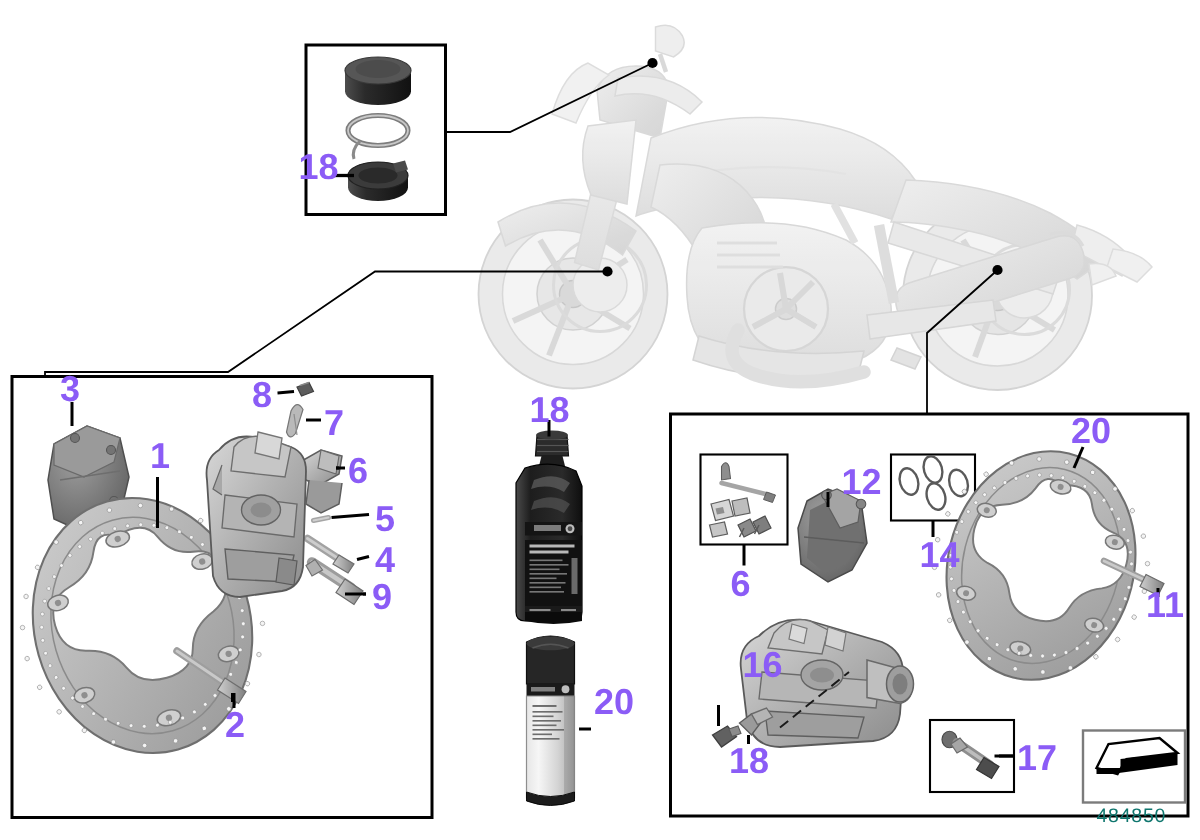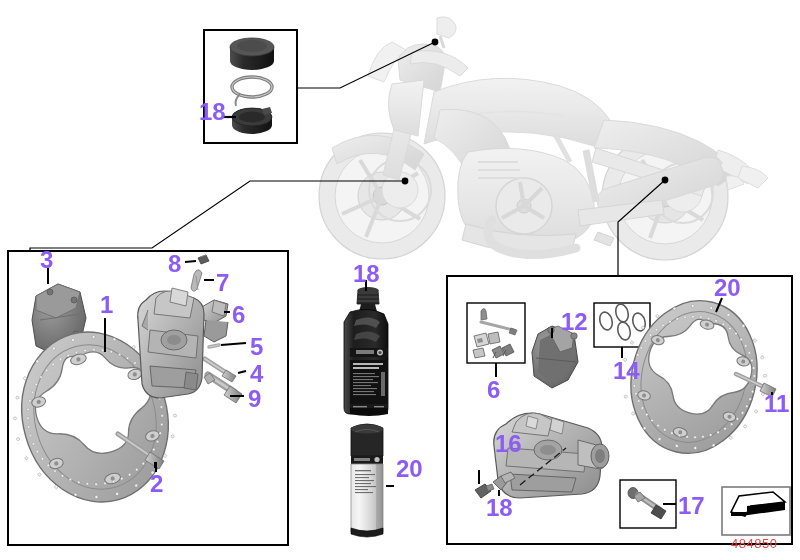--- a/index.html
+++ b/index.html
@@ -31,21 +31,21 @@
     font-size: 24px;
     color: #8b5cf6;
     line-height: 1;
     white-space: nowrap;
     user-select: none;
   }
   .partnum {
     position: absolute;
     font-family: "Liberation Sans", sans-serif;
     font-size: 13px;
-    color: #ef4444;
+    color: #0f766e;
     letter-spacing: 0.5px;
     white-space: nowrap;
   }
 </style>
 </head>
 <body>
 
 <div id="page">
 
   <svg class="layer" viewBox="0 0 800 560">

